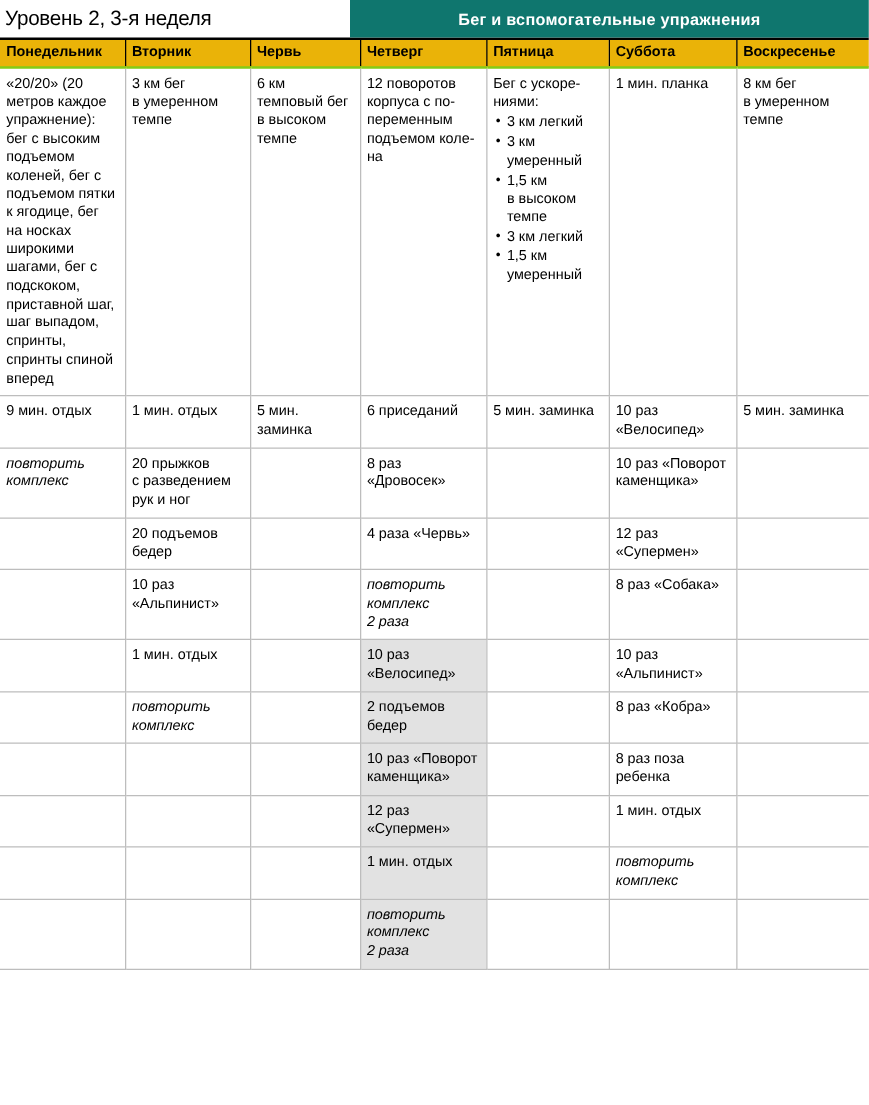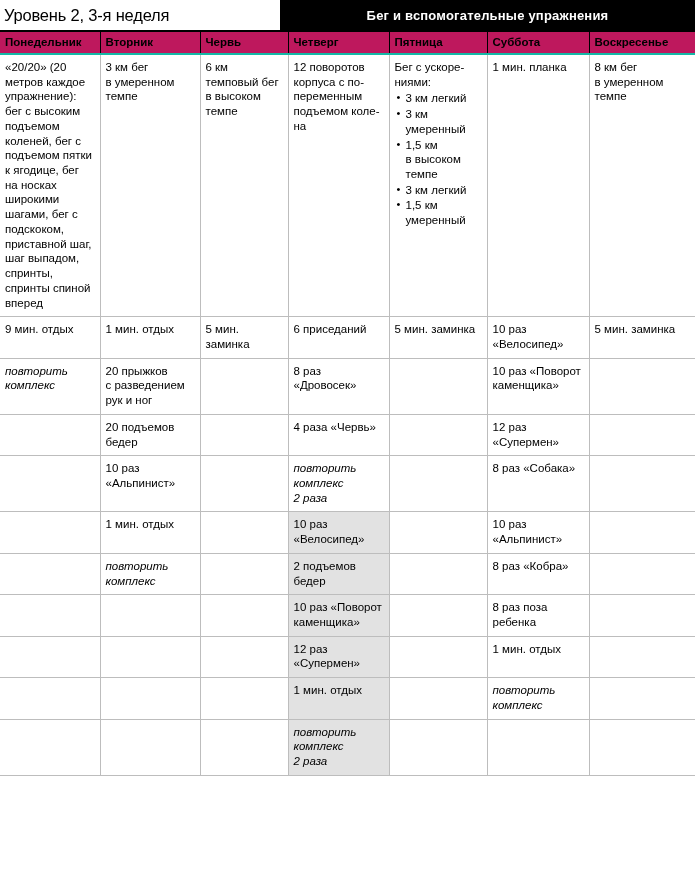--- a/index.html
+++ b/index.html
@@ -32,21 +32,21 @@
     padding-left: 4px;
     box-sizing: border-box;
   }
   .header-left .title {
     font-size: 16.5px;
     font-weight: normal;
     letter-spacing: -0.2px;
   }
   .header-right {
     flex: 1;
-    background: #000000;
+    background: #0f766e;
     color: #fff;
     display: flex;
     align-items: center;
     justify-content: center;
     box-sizing: border-box;
   }
   .header-right .subtitle {
     font-size: 13px;
     font-weight: bold;
     letter-spacing: 0.2px;
@@ -64,23 +64,23 @@
   table.plan col.c4 { width: 98px; }
   table.plan col.c5 { width: 102px; }
   table.plan col.c6 { width: 106px; }
 
   table.plan th {
     font-size: 11.5px;
     font-weight: bold;
     text-align: left;
     padding: 4px 4px 5px 5px;
     border-right: 1px solid #000;
-    border-bottom: 2px solid #14b8a6;
+    border-bottom: 2px solid #84cc16;
     vertical-align: middle;
-    background: #be185d;
+    background: #eab308;
   }
   table.plan th:last-child { border-right: none; }
 
   table.plan td {
     font-size: 11.5px;
     line-height: 1.28;
     vertical-align: top;
     padding: 5px 5px 6px 5px;
     border-right: 1px solid #bdbdbd;
     border-bottom: 1px solid #bdbdbd;

